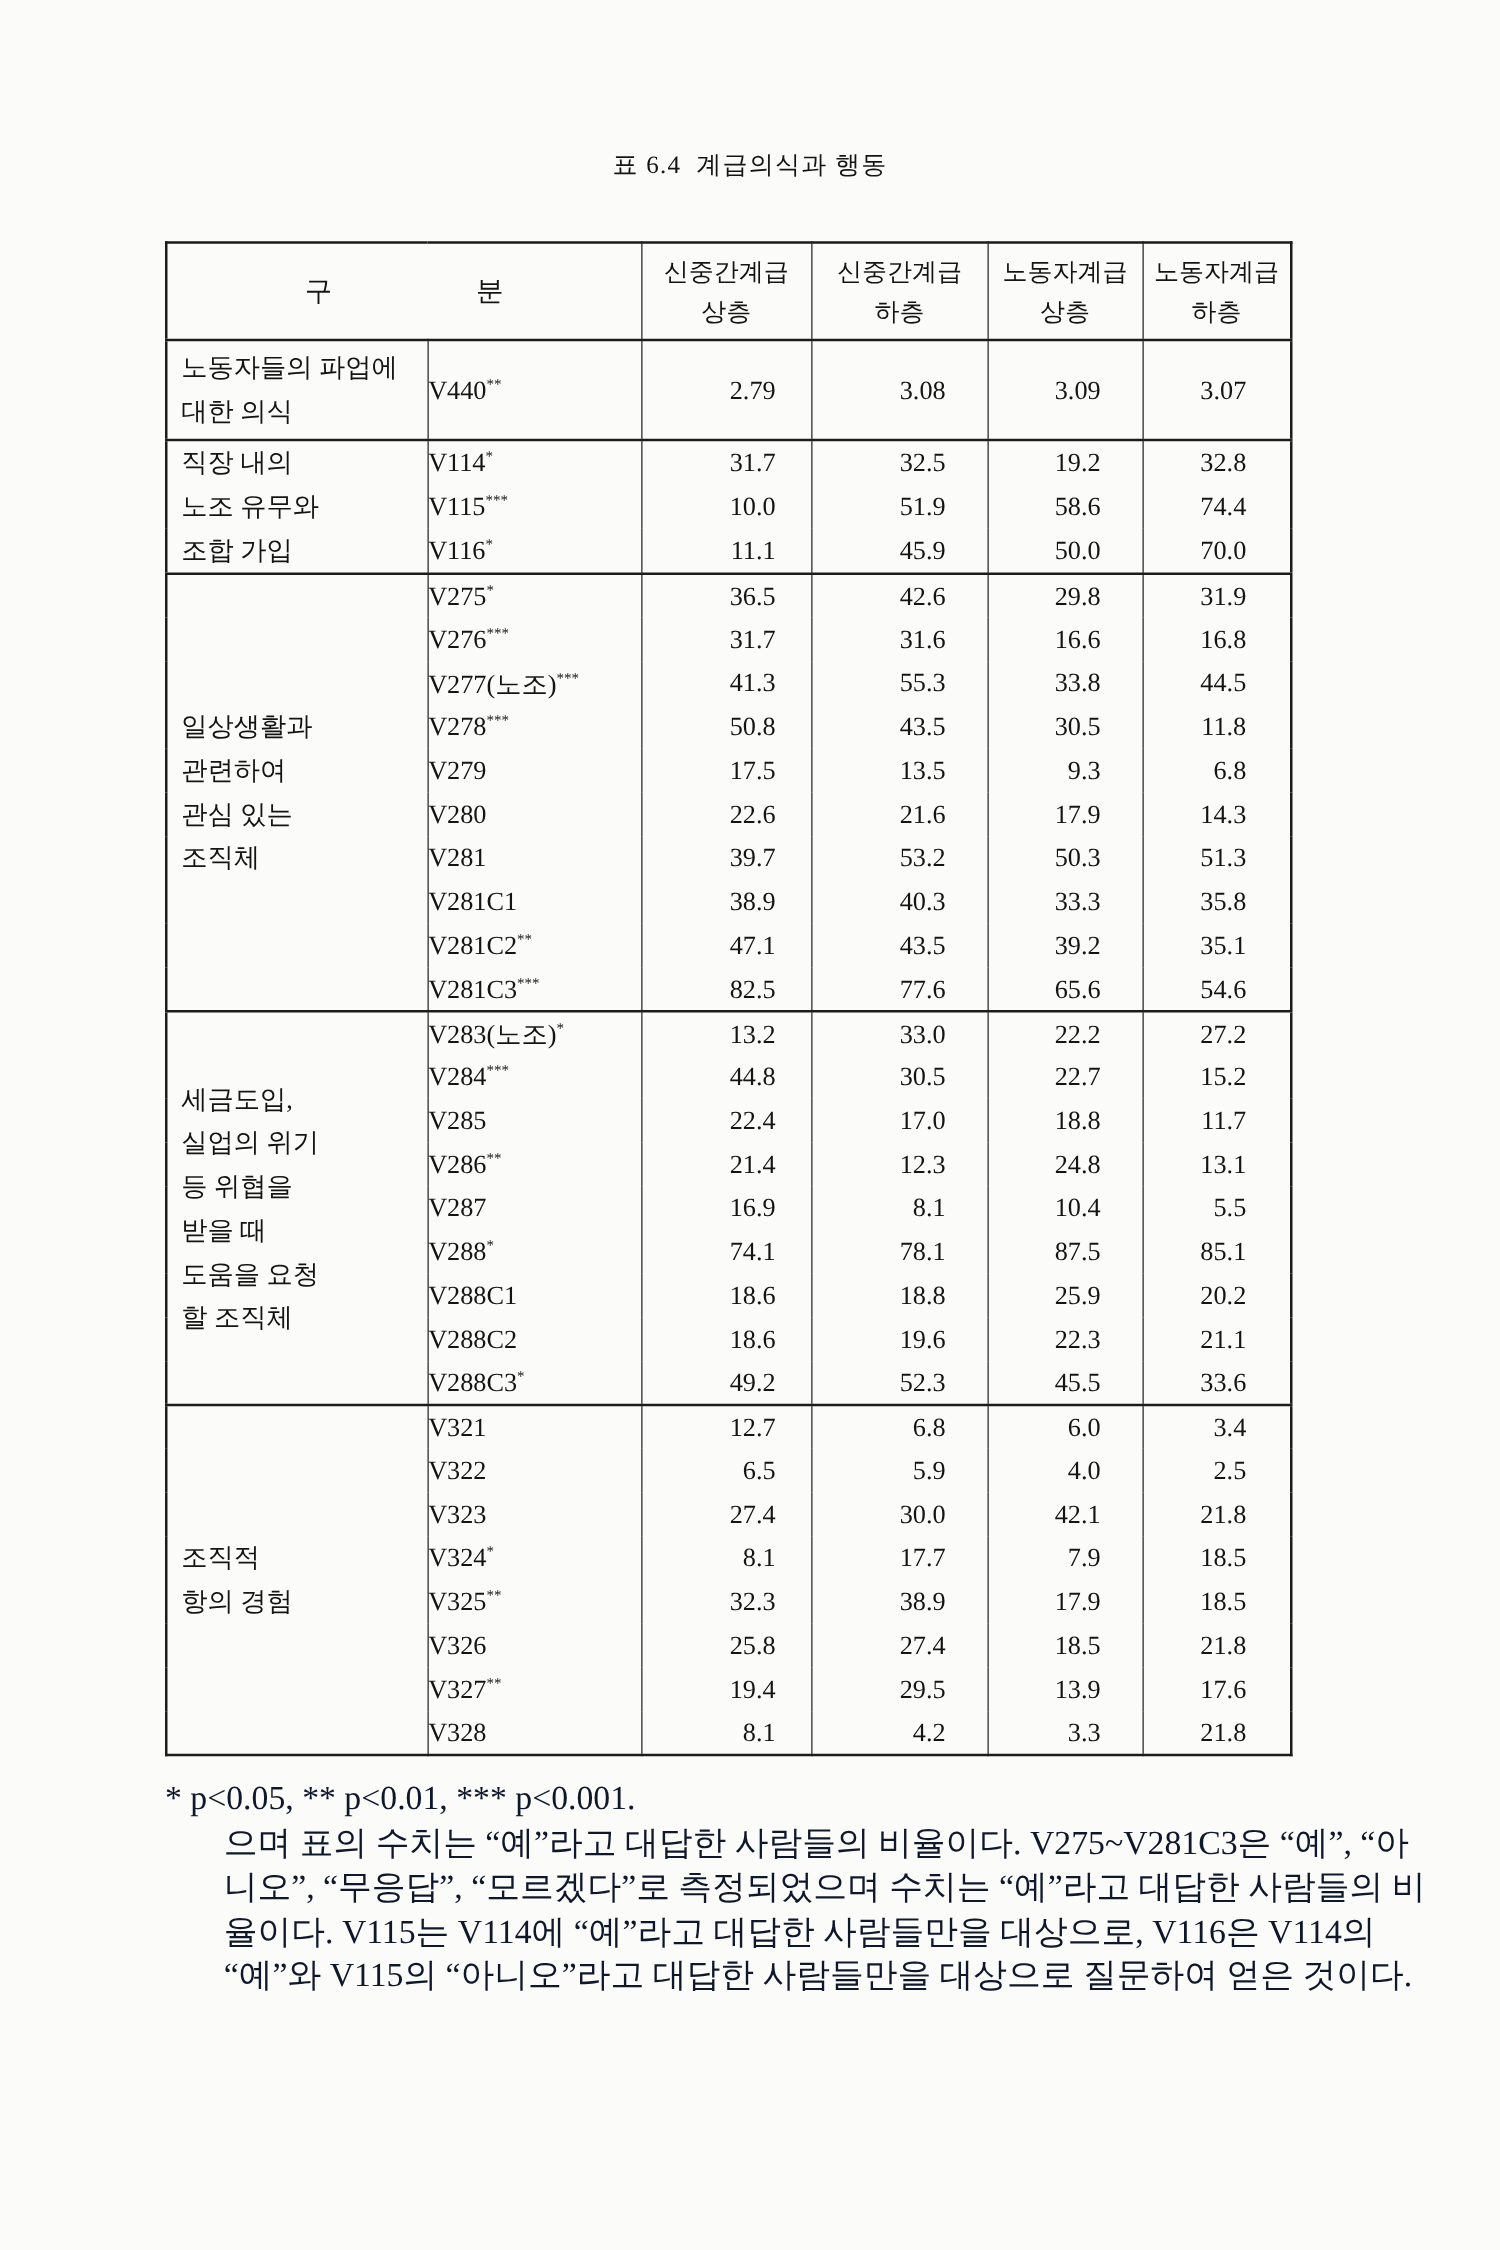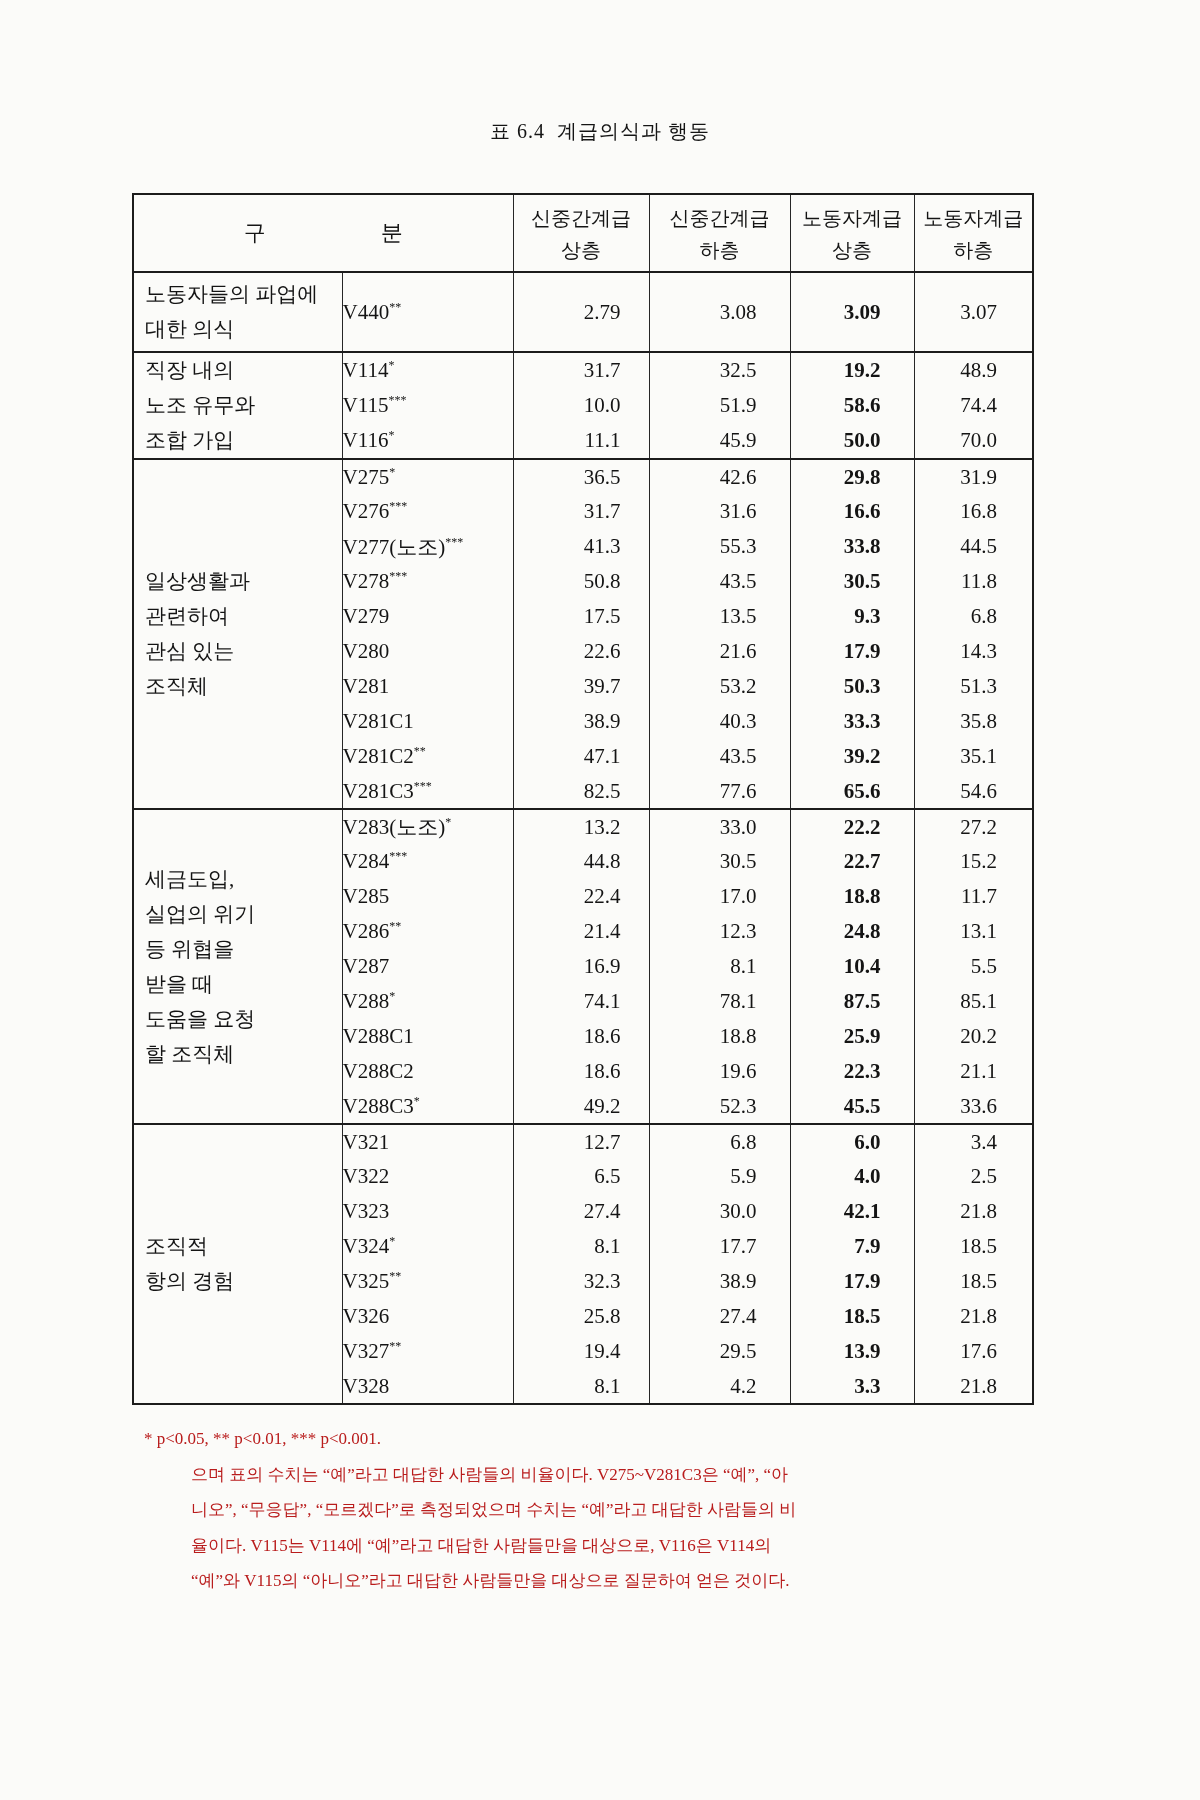--- a/index.html
+++ b/index.html
@@ -31,26 +31,26 @@
 
   th.col-head { height:78px; text-align:center; vertical-align:middle; line-height:32px; font-size:20px; padding-top:2px; }
   th.corner { vertical-align:middle; }
   .corner-flex { display:flex; justify-content:space-between; width:42%; margin:0 auto; font-size:22px; }
 
   td.label-cell { padding-left:11px; vertical-align:middle; line-height:35px; font-size:21px; }
   td.var-cell  { padding-left:0; height:35px; vertical-align:middle; }
   td.val-cell  { text-align:right; vertical-align:middle; height:35px; }
   td.v0 { padding-right:28px; }
   td.v1 { padding-right:33px; }
-  td.v2 { padding-right:33px;font-weight:bold; }
+  td.v2 { padding-right:33px; }
   td.v3 { padding-right:35px; }
   tr.tall-row td { height:80px; }
   sup { font-size:12px; line-height:0; vertical-align:super; }
 
-  .footnotes { position:absolute; left:132px; top:1421px; width:940px; font-size:17px; line-height:35.5px; color:#b91c1c;margin-left:12px; }
+  .footnotes { position:absolute; left:132px; top:1421px; width:940px; font-size:27px; line-height:35.5px; color:#0f172a; }
   .note-line { white-space:nowrap; }
   .note-indent { padding-left:47px; }
 </style>
 </head>
 <body>
 
 <div class="page">
 
   <div class="doc-title">표 6.4  계급의식과 행동</div>
 
@@ -106,21 +106,21 @@
         <tr>
           <td class="label-cell no-left" rowspan="3">
             <div>직장 내의</div>
             <div>노조 유무와</div>
             <div>조합 가입</div>
           </td>
           <td class="var-cell">V114<sup>*</sup></td>
           <td class="val-cell v0">31.7</td>
           <td class="val-cell v1">32.5</td>
           <td class="val-cell v2">19.2</td>
-          <td class="val-cell v3">48.9</td>
+          <td class="val-cell v3">32.8</td>
         </tr>
         <tr>
           <td class="var-cell">V115<sup>***</sup></td>
           <td class="val-cell v0">10.0</td>
           <td class="val-cell v1">51.9</td>
           <td class="val-cell v2">58.6</td>
           <td class="val-cell v3">74.4</td>
         </tr>
         <tr>
           <td class="var-cell">V116<sup>*</sup></td>

